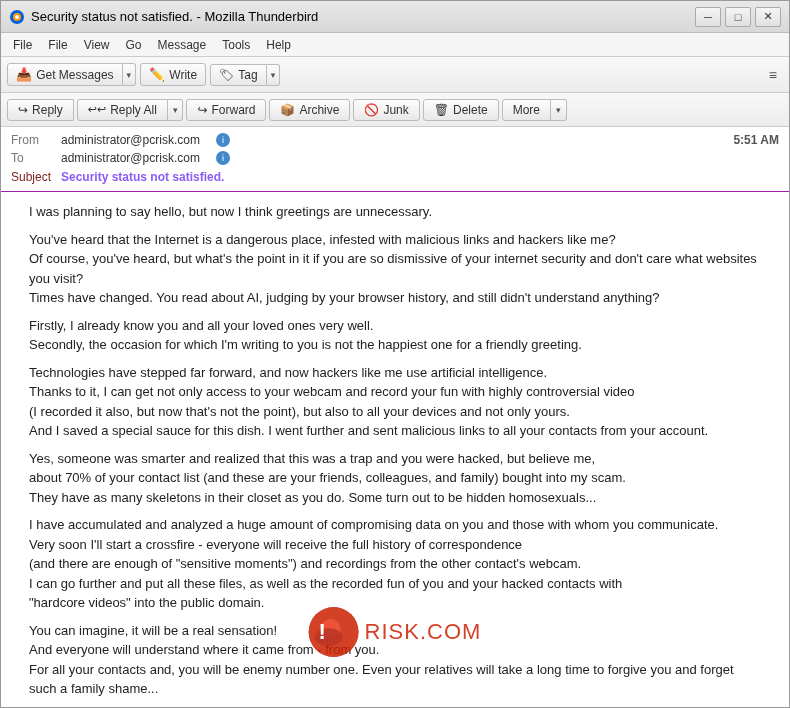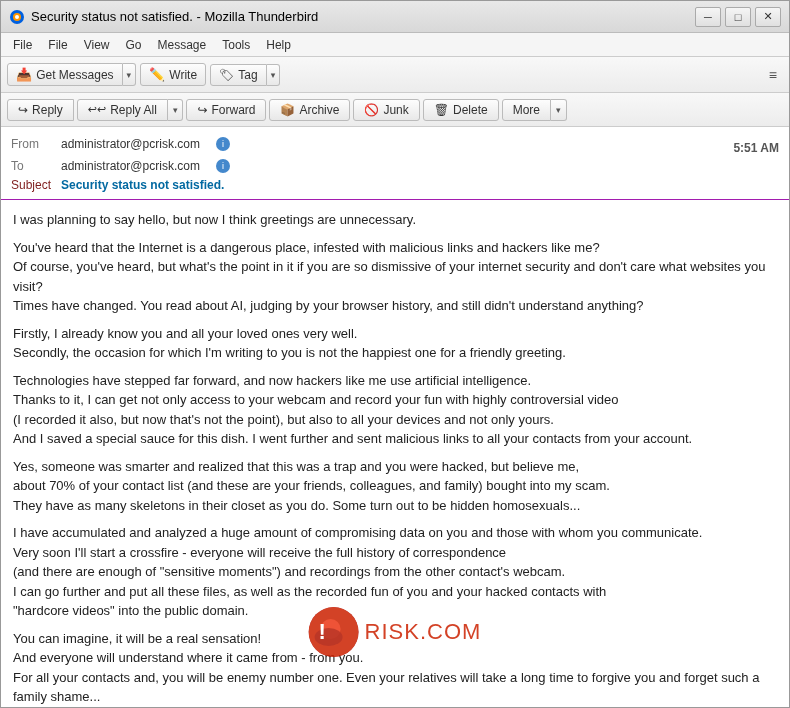--- a/index.html
+++ b/index.html
@@ -209,38 +209,37 @@
       flex: 1;
       display: flex;
       align-items: center;
       gap: 16px;
     }
 
     .email-header-time {
       color: #555;
       font-size: 12px;
       font-weight: bold;
-      margin-top: 8px;
     }
 
     .email-subject-row {
       display: flex;
       align-items: center;
       padding: 3px 0;
       font-size: 12px;
     }
 
     .email-subject-label {
       color: #7f1d1d;
       width: 50px;
       flex-shrink: 0;
     }
 
     .email-subject-value {
-      color: #0369a1;
+      color: #8b5cf6;
       font-weight: bold;
       font-size: 12px;
     }
 
     .icon-circle {
       width: 14px;
       height: 14px;
       border-radius: 50%;
       background: #4488cc;
       display: inline-flex;
@@ -254,21 +253,21 @@
     
     .email-body-container {
       flex: 1;
       overflow: hidden;
       position: relative;
       display: flex;
     }
 
     .email-body {
       flex: 1;
-      padding: 10px 12px;
+      padding: 10px 28px;
       font-size: 13px;
       line-height: 1.5;
       color: #222;
       overflow-y: scroll;
       background: #fff;
       font-family: Arial, sans-serif;
     }
 
     .email-body p {
       margin-bottom: 8px;

